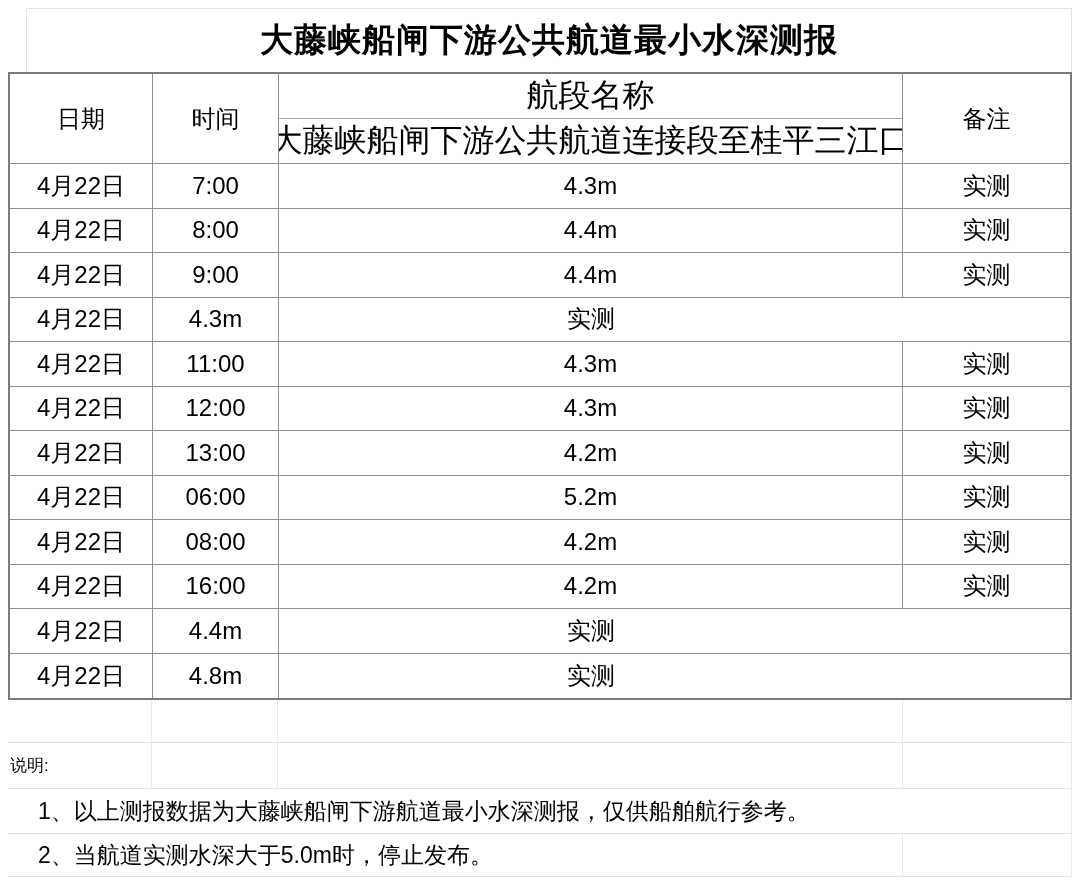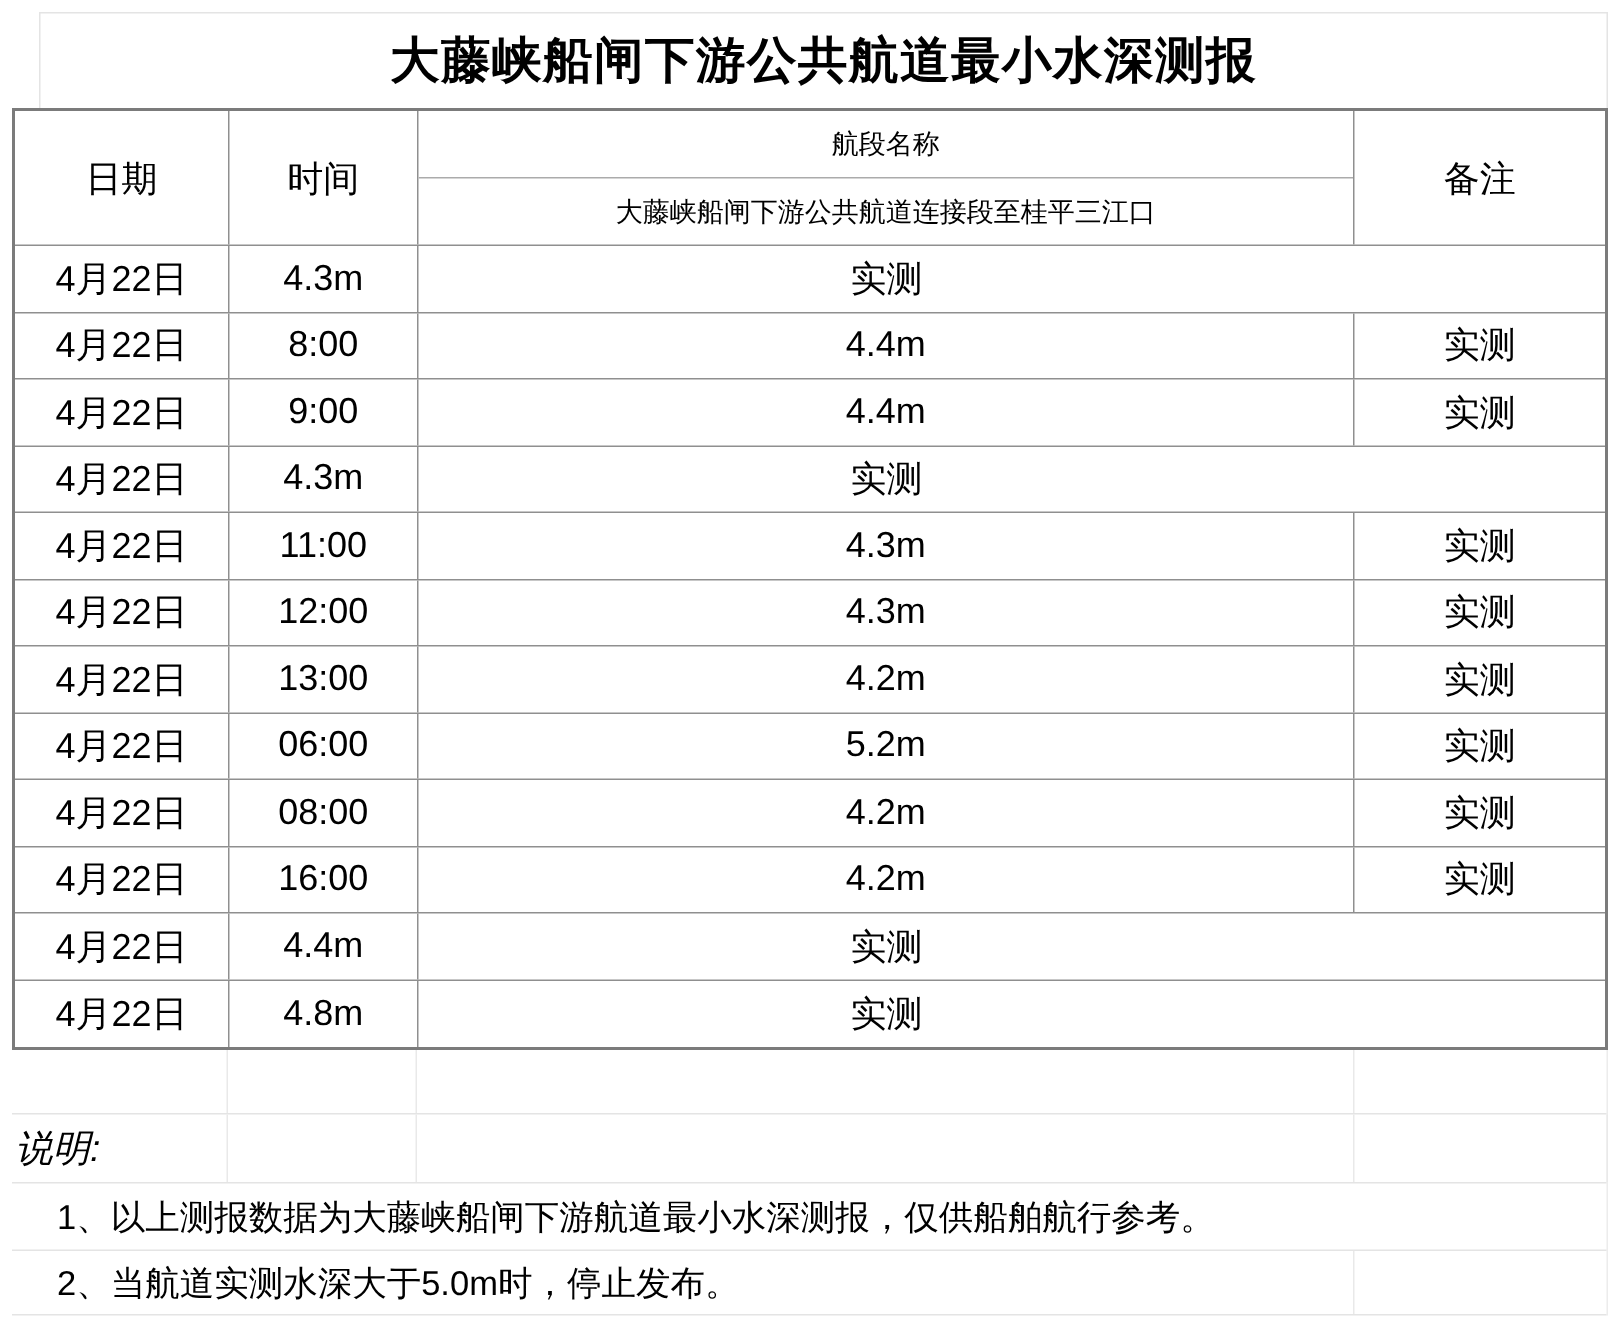--- a/index.html
+++ b/index.html
@@ -59,21 +59,21 @@
     flex-direction: column;
     align-items: stretch;
     justify-content: stretch;
     padding: 0;
   }
   .section-top, .section-bottom {
     flex: 1;
     display: flex;
     align-items: center;
     justify-content: center;
-    font-size: 18px;
+    font-size: 32px;
     white-space: nowrap;
   }
   .section-top { border-bottom: 1px solid #ababab; }
 
   .tr { height: 44.5px; border-bottom: 1.4px solid #8f8f8f; }
   .tr:last-child { border-bottom: none; }
 
   
   .bottom-section {
     border-right: 1px solid #ececec;
@@ -85,22 +85,21 @@
     align-items: center;
   }
   .b-cell { height: 100%; border-right: 1px solid #e9e9e9; }
   .b-cell:last-child { border-right: none; }
   .empty-row { height: 43px; }
   .shuoming-row { height: 46px; position: relative; }
   .shuoming-row .label {
     position: absolute;
     left: 2px; top: 0; bottom: 0;
     display: flex; align-items: center;
-    font-size: 25px;
-    font-style: italic;
+    font-size: 17px;
   }
   .note-row {
     height: 45px;
     display: flex;
     align-items: center;
     padding-left: 30px;
     font-size: 23px;
     border-bottom: 1px solid #e4e4e4;
     white-space: nowrap;
   }
@@ -136,20 +135,21 @@
         <div class="cell">时间</div>
         <div class="cell section-col">
           <div class="section-top">航段名称</div>
           <div class="section-bottom">大藤峡船闸下游公共航道连接段至桂平三江口</div>
         </div>
         <div class="cell">备注</div>
       </div>
 
       <div class="grid-row tr">
         <div class="cell">4月22日</div>
+        <div class="cell">7:00</div>
         <div class="cell">4.3m</div>
         <div class="cell">实测</div>
       </div>
       <div class="grid-row tr">
         <div class="cell">4月22日</div>
         <div class="cell">8:00</div>
         <div class="cell">4.4m</div>
         <div class="cell">实测</div>
       </div>
       <div class="grid-row tr">

